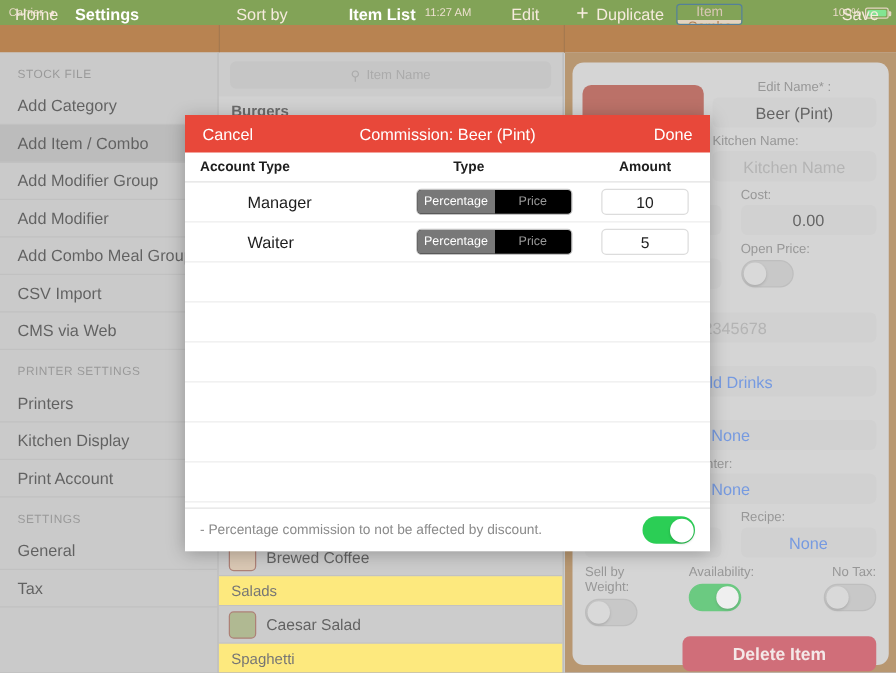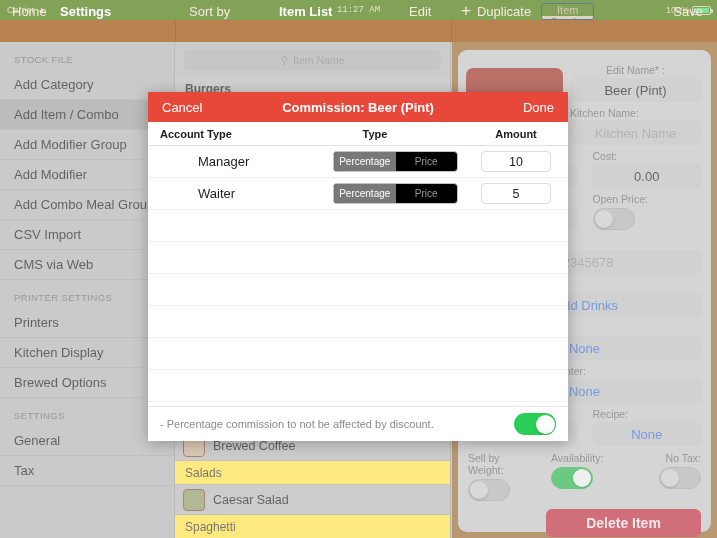--- a/index.html
+++ b/index.html
@@ -14,21 +14,21 @@
   
   #app-layer { position:absolute; inset:0; }
 
   
   .statusbar {
     position:absolute; top:0; left:0; width:717px; height:20px;
     background:#4d7c0f; color:#e4cdb4; font-size:9px;
     display:flex; align-items:center;
   }
   .sb-left { position:absolute; left:7px; display:flex; align-items:center; gap:4px; }
-  .sb-center { position:absolute; left:0; width:717px; text-align:center; font-size:9px; color:#e8d4bd;font-family:Liberation Mono, monospace;}
+  .sb-center { position:absolute; left:0; width:717px; text-align:center; font-size:9px; color:#e8d4bd;}
   .sb-right { position:absolute; right:6px; display:flex; align-items:center; gap:3px; font-size:9px;}
   .wifi-ico { font-size:9px; }
   .batt {
     width:19px;height:9px;border:1px solid #d9c3a8;border-radius:2px;
     padding:1px; display:inline-block; position:relative;
   }
   .batt i { display:block; height:100%; width:100%; background:#4cd964; border-radius:1px;}
   .batt:after{ content:""; position:absolute; right:-3px; top:2.5px; width:2px;height:4px;
     background:#d9c3a8; border-radius:0 1px 1px 0;}
 
@@ -141,21 +141,21 @@
   .modal {
     position:absolute; left:148px; top:92px; width:420px; height:349px;
     background:#fff; box-shadow:0 2px 14px rgba(0,0,0,.28);
     overflow:hidden;
   }
   .m-head {
     height:30px; background:#e8483a; color:#fff;
     display:flex; align-items:center; position:relative;
   }
   .m-cancel { position:absolute; left:14px; font-size:13px; }
-  .m-title  { width:100%; text-align:center; font-size:13px; font-weight:bold; }
+  .m-title  { width:100%; text-align:center; font-size:13px; font-weight:normal; }
   .m-done   { position:absolute; right:14px; font-size:13px; }
   .m-colhead{
     height:24px; display:flex; align-items:center; font-size:11px;
     color:#1d1d1d; font-weight:bold; position:relative;
     border-bottom:1px solid #e2e2e2;
   }
   .m-colhead .c1 { position:absolute; left:12px; }
   .m-colhead .c2 { position:absolute; left:227px; transform:translateX(-50%); }
   .m-colhead .c3 { position:absolute; left:368px; transform:translateX(-50%); }
   .m-row {
@@ -272,21 +272,21 @@
       </div>
 
     <div class="sb-group">PRINTER SETTINGS</div>
     <div class="sb-item">
         <span>Printers</span>
       </div>
     <div class="sb-item">
         <span>Kitchen Display</span>
       </div>
     <div class="sb-item">
-        <span>Brewed Options</span>
+        <span>Print Account</span>
       </div>
 
     <div class="sb-group">SETTINGS</div>
     <div class="sb-item">
         <span>General</span>
       </div>
     <div class="sb-item">
         <span>Tax</span>
       </div>
   </div>

